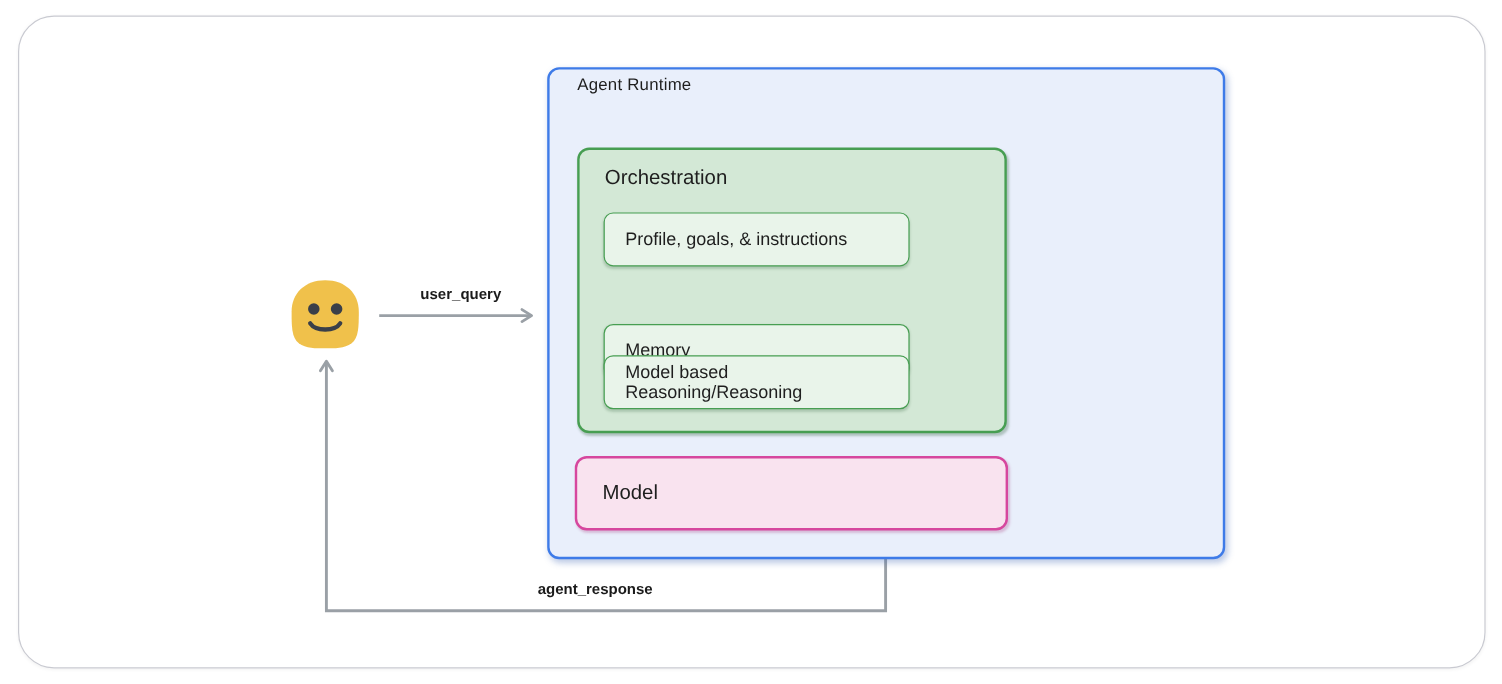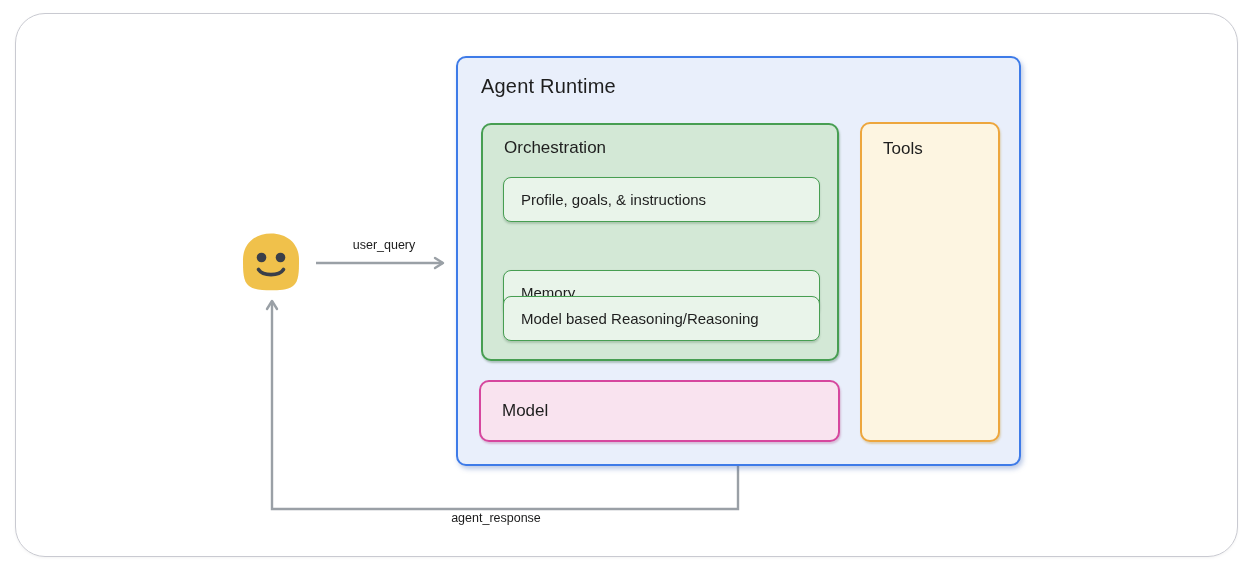--- a/index.html
+++ b/index.html
@@ -1,39 +1,39 @@
 <!DOCTYPE html>
 <html style="--frame-border: #c9cad1; --runtime-bg: #e9effb; --runtime-border: #3e7be8; --green-border: #479e52; --orch-bg: #d3e8d6; --item-bg: #e9f4ea; --chip-border: #62b56f; --chip-bg: #f0f8f1; --model-bg: #f9e3ef; --model-border: #d6479e; --tools-bg: #fdf5e1; --tools-border: #eda63d; --arrow: #9aa0a6; --text: #1e1e1e; --emoji-body: #f0c14b; --emoji-face: #3a3f49;"><head>
 <meta charset="utf-8">
 <style>
   html,body{margin:0;padding:0;background:#ffffff;}
   body{width:1252px;height:570px;font-family:"Liberation Sans",sans-serif;color:var(--text,#1e1e1e);}
   .stage{position:relative;width:1252px;height:570px;background:#fff;overflow:hidden;}
   .frame{position:absolute;left:15px;top:13px;width:1221px;height:542px;border:1.5px solid var(--frame-border);border-radius:30px;box-shadow:0 1px 3px rgba(0,0,0,0.05);}
 
   .runtime{position:absolute;left:456px;top:56px;width:561px;height:406px;background:var(--runtime-bg);border:2px solid var(--runtime-border);border-radius:10px;box-shadow:2px 3px 5px rgba(60,100,180,0.35);}
-  .runtime-title{position:absolute;left:23px;top:17px;font-size:20px;font-weight:500;letter-spacing:.2px;}
+  .runtime-title{position:absolute;left:23px;top:4px;font-size:14px;font-weight:500;letter-spacing:.2px;}
 
   .orch{position:absolute;left:23px;top:65px;width:358px;height:238px;background:var(--orch-bg);border:2px solid var(--green-border);border-radius:10px;box-shadow:1px 2px 2px rgba(40,90,50,0.30);box-sizing:border-box;}
   .orch-title{position:absolute;left:21px;top:13px;font-size:17px;font-weight:500;}
-  .item{position:absolute;left:20px;width:317px;height:45px;background:var(--item-bg);border:1.8px solid var(--green-border);border-radius:8px;box-sizing:border-box;display:flex;align-items:center;padding:0 11px 0 17px;font-size:15px;font-weight:500;box-shadow:0 1.5px 2px rgba(30,80,40,0.22);}
+  .item{position:absolute;left:20px;width:255px;height:45px;background:var(--item-bg);border:1.8px solid var(--green-border);border-radius:8px;box-sizing:border-box;display:flex;align-items:center;padding:0 11px 0 17px;font-size:15px;font-weight:500;box-shadow:0 1.5px 2px rgba(30,80,40,0.22);}
   .item.i1{top:52px;}
   .item.i2{top:113px;margin-top:32px;}
   .item.i3{top:171px;}
   .chips{margin-left:auto;display:flex;gap:7px;}
   .chip{border:1.6px dashed var(--chip-border);background:var(--chip-bg);border-radius:4px;padding:1px 8px 2px 8px;font-size:13.5px;font-weight:500;white-space:nowrap;}
 
   .model{position:absolute;left:21px;top:322px;width:361px;height:62px;background:var(--model-bg);border:2px solid var(--model-border);border-radius:10px;box-sizing:border-box;display:flex;align-items:center;padding-left:21px;font-size:17px;font-weight:500;box-shadow:1px 2px 2px rgba(160,40,110,0.25);}
 
   .tools{position:absolute;left:402px;top:64px;width:140px;height:320px;background:var(--tools-bg);border:2px solid var(--tools-border);border-radius:10px;box-sizing:border-box;box-shadow:1px 2px 2px rgba(190,140,30,0.30);}
   .tools-title{position:absolute;left:21px;top:15px;font-size:17px;font-weight:500;}
 
-  .edge-label{position:absolute;font-size:12.5px;font-weight:400;color:#1b1b1b;transform:translateX(-50%);white-space:nowrap;}
+  .edge-label{position:absolute;font-size:12.5px;font-weight:700;color:#1b1b1b;transform:translateX(-50%);white-space:nowrap;}
   .lbl-user-query{left:384px;top:238px;}
-  .lbl-agent-response{left:496px;top:484px;margin-top:27px;}
+  .lbl-agent-response{left:496px;top:484px;}
 
   .arrows{position:absolute;left:0;top:0;width:1252px;height:570px;pointer-events:none;}
   .user-emoji{position:absolute;left:239px;top:231px;width:64px;height:61px;}
 </style>
 </head>
 <body>
 
 <div class="stage">
 
   <div class="frame"></div>
@@ -74,18 +74,15 @@
 
       <div class="item i3">
         <span>Model based Reasoning/Reasoning</span>
       </div>
     </div>
 
     <div class="model">
       <span>Model</span>
     </div>
 
-    <div class="tools">
-      <div class="tools-title">Tools</div>
-    </div>
   </div>
 
 </div>
 
 </body></html>

